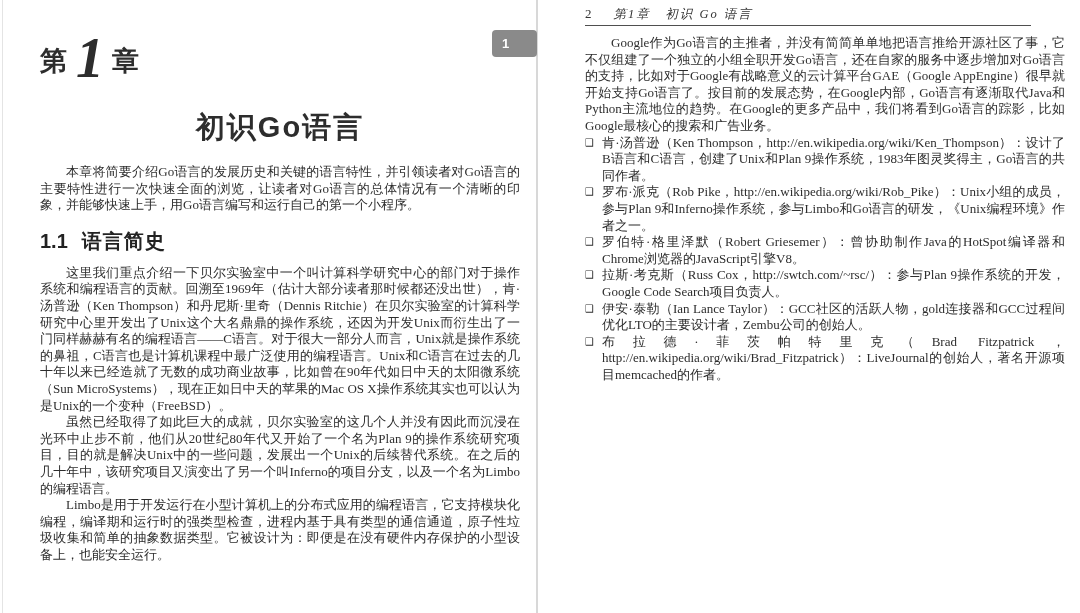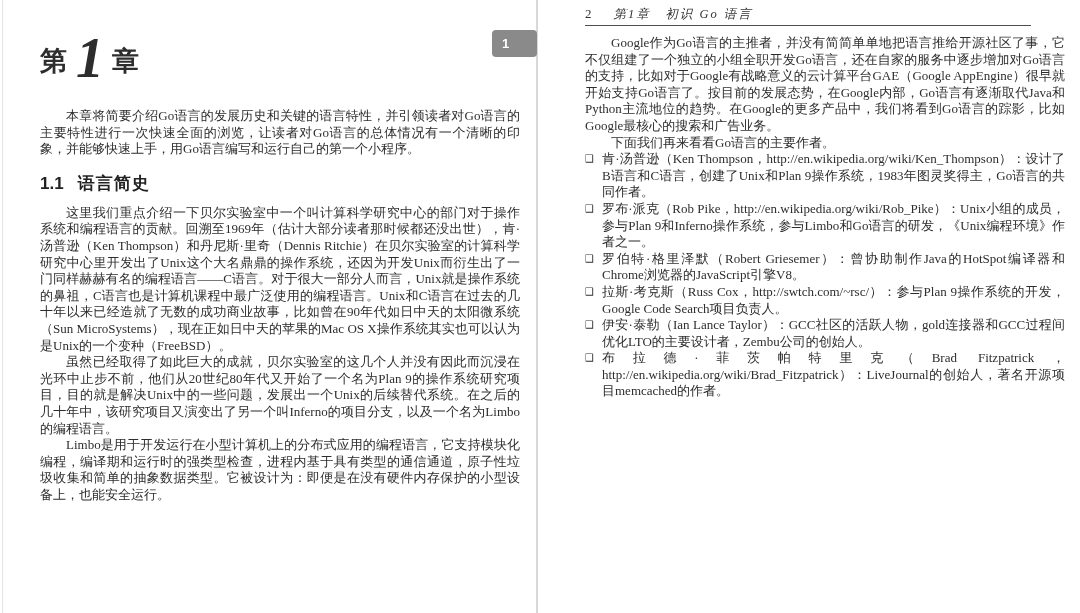--- a/index.html
+++ b/index.html
@@ -47,21 +47,21 @@
 
   
   .body-text{font-size:13px;line-height:16.6px;text-align:justify;}
   .body-text p{margin:0;text-indent:2em;}
   .body-text p.noindent{text-indent:0;}
   .lp-intro{margin-top:16px;}
   .rp-body{margin-top:9px;}
 
   h2.sec{
     font-family:"Liberation Sans","DejaVu Sans",sans-serif;
-    font-weight:bold;font-size:17px;color:#222;
+    font-weight:bold;font-size:20px;color:#222;
     margin:14px 0 10px 0;letter-spacing:1px;
   }
   h2.sec .sec-num{margin-right:14px;letter-spacing:0;}
 
   
   .author-list{margin:0;padding:0;list-style:none;}
   .author-list li{display:flex;}
   .author-list .bullet{
     width:17px;flex:0 0 17px;font-size:10px;line-height:16.6px;
     font-family:"DejaVu Sans",sans-serif;color:#2d2d2d;
@@ -85,20 +85,21 @@
   <div class="edge-line"></div>
   <div class="gutter-line"></div>
 
   <div class="page page-left">
     <div class="chapter-head">
       <span class="han">第</span>
       <span class="num">1</span>
       <span class="han">章</span>
     </div>
 
+    <div class="chapter-title">初识Go语言</div>
 
     <div class="body-text lp-intro">
       <p>本章将简要介绍Go语言的发展历史和关键的语言特性，并引领读者对Go语言的主要特性进行一次快速全面的浏览，让读者对Go语言的总体情况有一个清晰的印象，并能够快速上手，用Go语言编写和运行自己的第一个小程序。</p>
     </div>
 
     <h2 class="sec">
       <span class="sec-num">1.1</span><span>语言简史</span>
     </h2>
 
     <div class="body-text">
@@ -115,21 +116,20 @@
 
   <div class="page page-right">
     <div class="running-header">
       <span class="pgnum">2</span>
       <span class="rh-title">第1章　初识 Go 语言</span>
     </div>
     <div class="header-rule"></div>
 
     <div class="body-text rp-body">
       <p>Google作为Go语言的主推者，并没有简简单单地把语言推给开源社区了事，它不仅组建了一个独立的小组全职开发Go语言，还在自家的服务中逐步增加对Go语言的支持，比如对于Google有战略意义的云计算平台GAE（Google AppEngine）很早就开始支持Go语言了。按目前的发展态势，在Google内部，Go语言有逐渐取代Java和Python主流地位的趋势。在Google的更多产品中，我们将看到Go语言的踪影，比如Google最核心的搜索和广告业务。</p>
-      <p>下面我们再来看看Go语言的主要作者。</p>
 
       <ul class="author-list">
         <li>
           <span class="bullet">❑</span>
           <span class="a-text">肯·汤普逊（Ken Thompson，http://en.wikipedia.org/wiki/Ken_Thompson）：设计了B语言和C语言，创建了Unix和Plan 9操作系统，1983年图灵奖得主，Go语言的共同作者。</span>
         </li>
         <li>
           <span class="bullet">❑</span>
           <span class="a-text">罗布·派克（Rob Pike，http://en.wikipedia.org/wiki/Rob_Pike）：Unix小组的成员，参与Plan 9和Inferno操作系统，参与Limbo和Go语言的研发，《Unix编程环境》作者之一。</span>
         </li>

